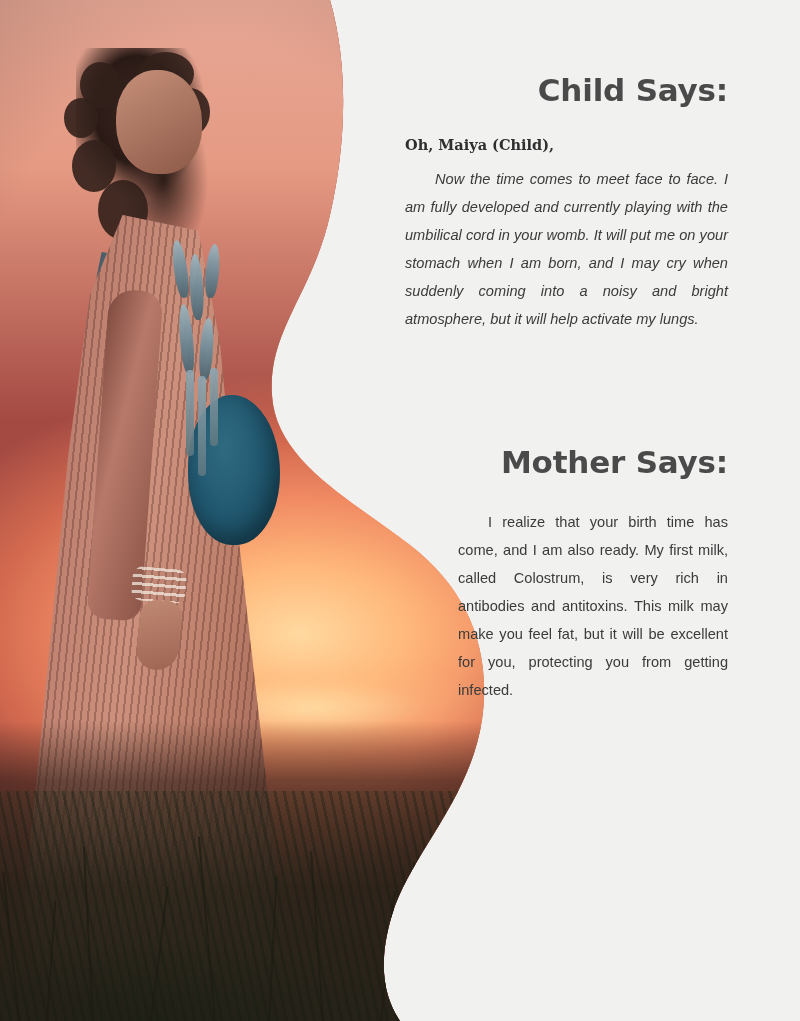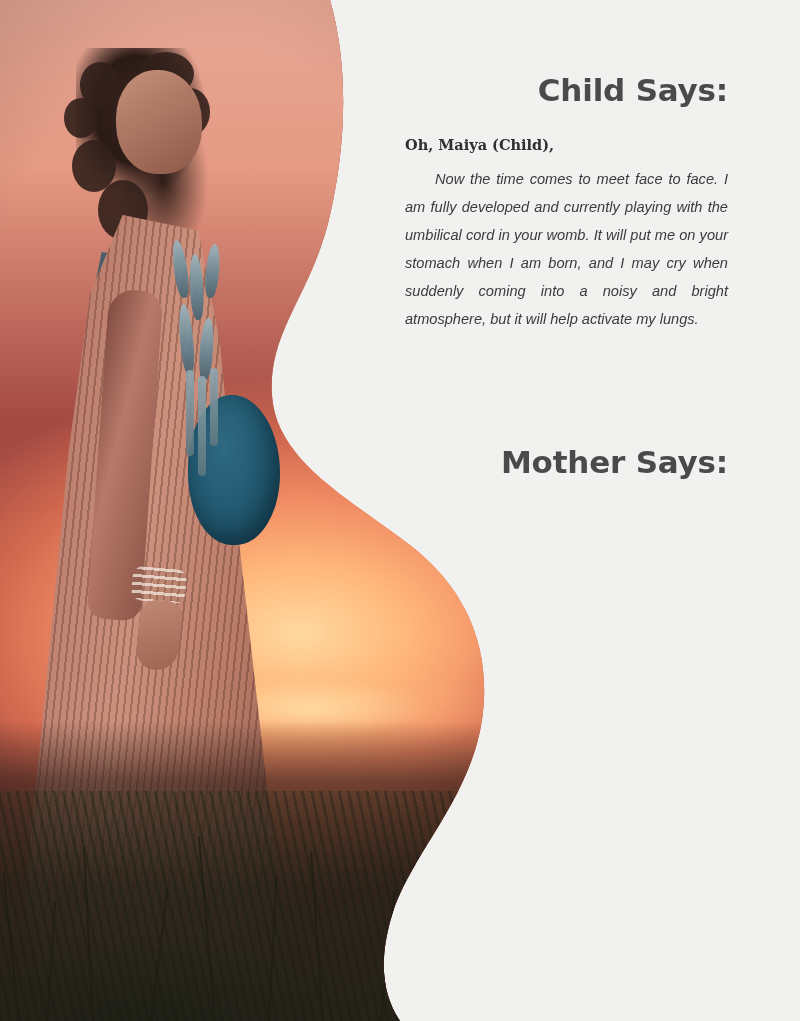--- a/index.html
+++ b/index.html
@@ -291,16 +291,17 @@
   <div class="content">
 
     <div class="section child">
       <h2 class="heading">Child Says:</h2>
       <p class="salutation">Oh, Maiya (Child),</p>
       <p class="body-text">Now the time comes to meet face to face. I am fully developed and currently playing with the umbilical cord in your womb. It will put me on your stomach when I am born, and I may cry when suddenly coming into a noisy and bright atmosphere, but it will help activate my lungs.</p>
     </div>
 
     <div class="section mother">
       <h2 class="heading">Mother Says:</h2>
+      <p class="body-text">I realize that your birth time has come, and I am also ready. My first milk, called Colostrum, is very rich in antibodies and antitoxins. This milk may make you feel fat, but it will be excellent for you, protecting you from getting infected.</p>
     </div>
 
   </div>
 </div>
 
 </body></html>

